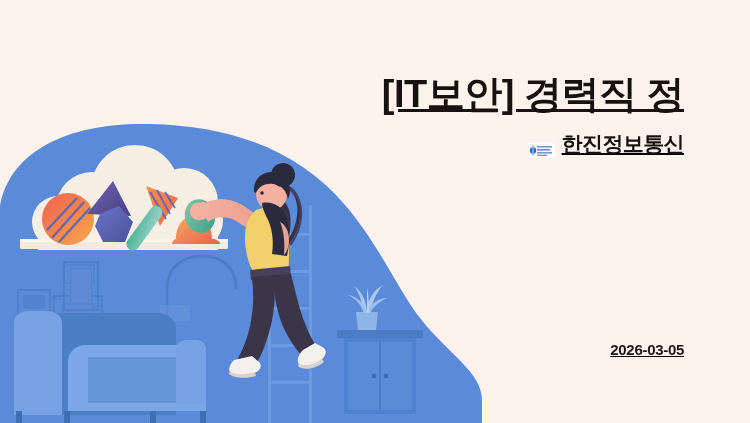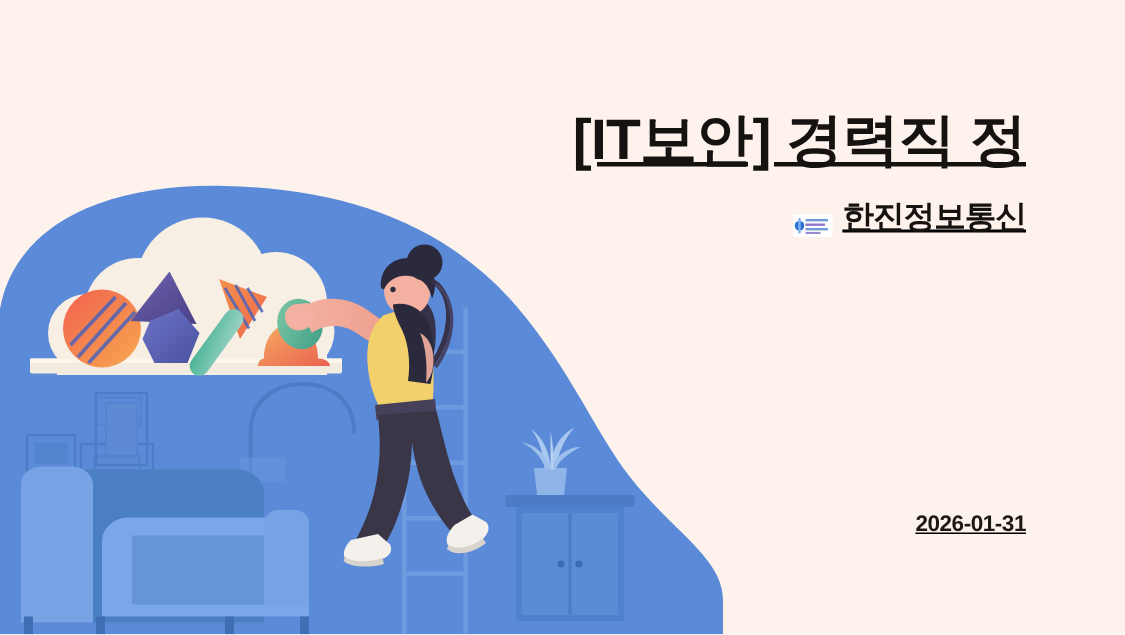--- a/index.html
+++ b/index.html
@@ -360,17 +360,17 @@
           <rect x="8" y="3" width="15" height="1.6" fill="#6E9BD8"></rect>
           <rect x="8" y="6" width="13" height="1.6" fill="#8E76C9"></rect>
           <rect x="8" y="9" width="15" height="1.6" fill="#6E9BD8"></rect>
           <rect x="8" y="11.6" width="10" height="1.4" fill="#9B8AD0"></rect>
         </svg>
       </span>
       <span id="company-name">한진정보통신</span>
     </div>
 
     <div id="deadline-row">
-      <span id="deadline-date">2026-01-31</span>
+      <span id="deadline-date">2026-03-05</span>
     </div>
 
   </div>
 </div>
 
 </body></html>

